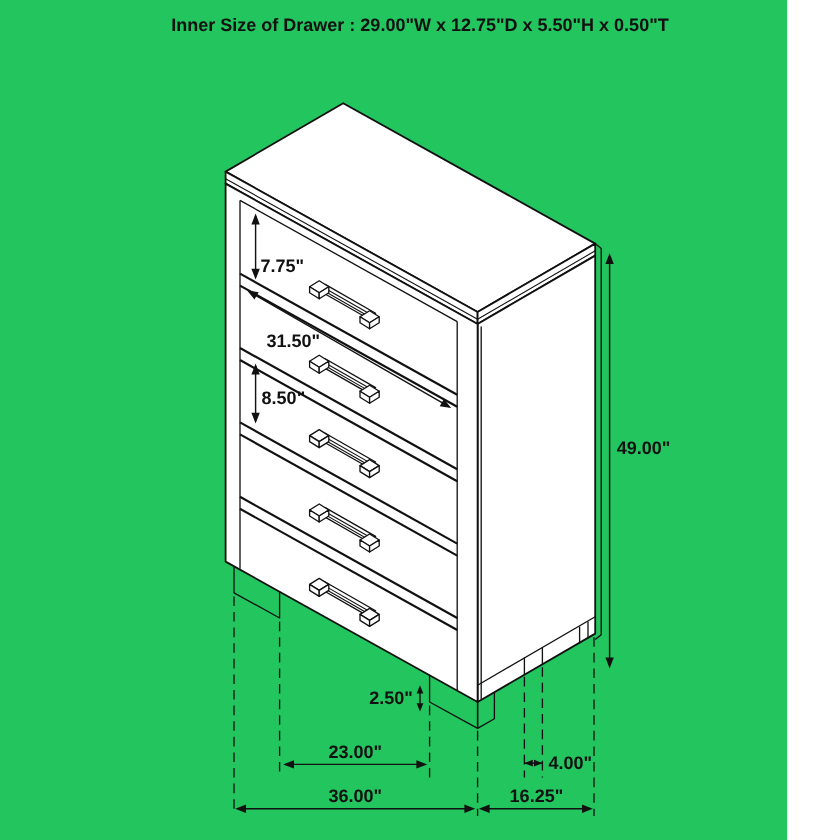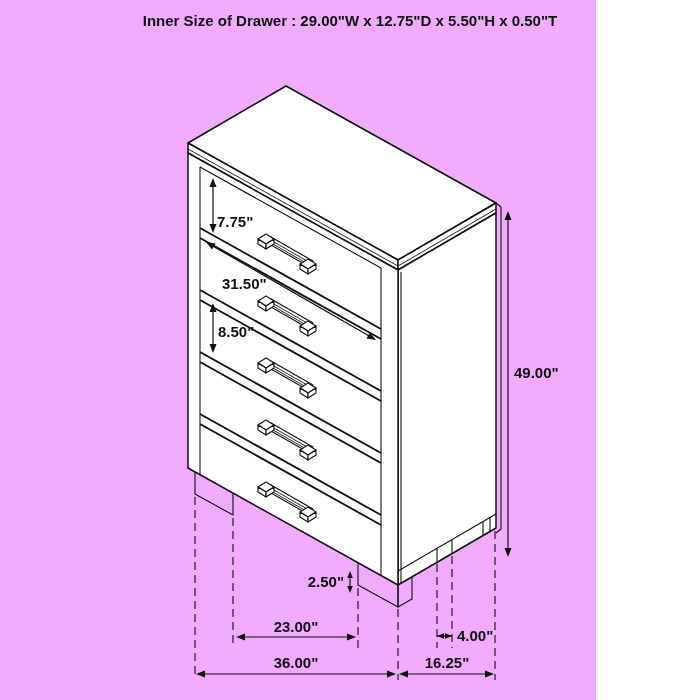--- a/index.html
+++ b/index.html
@@ -1,17 +1,17 @@
 <!DOCTYPE html>
 <html><head>
 <meta charset="utf-8">
 <style>
   html,body{margin:0;padding:0;background:#fff;}
   .figure{
-    width:596px;height:700px;position:relative;background:#f0abfc;
+    width:656px;height:700px;position:relative;background:#22c55e;
     font-family:"Liberation Sans", sans-serif;
   }
   svg{display:block;}
   .face{fill:#fff;stroke:#111;stroke-width:1.5;stroke-linejoin:round;}
   .detail{fill:none;stroke:#111;stroke-width:1.1;stroke-linejoin:round;}
   .divider{fill:none;stroke:#111;stroke-width:1.8;}
   .thin{fill:none;stroke:#111;stroke-width:0.9;}
   .handle-part{fill:#fff;stroke:#111;stroke-width:1.1;stroke-linejoin:round;}
   .dash{fill:none;stroke:#111;stroke-width:1.1;stroke-dasharray:8 5;}
   .dim-line{fill:none;stroke:#111;stroke-width:1.2;}

